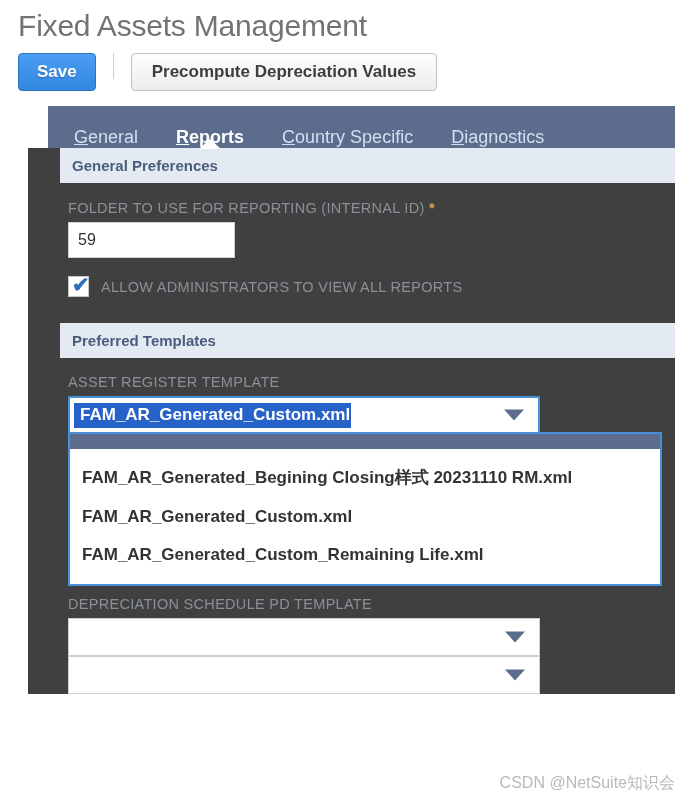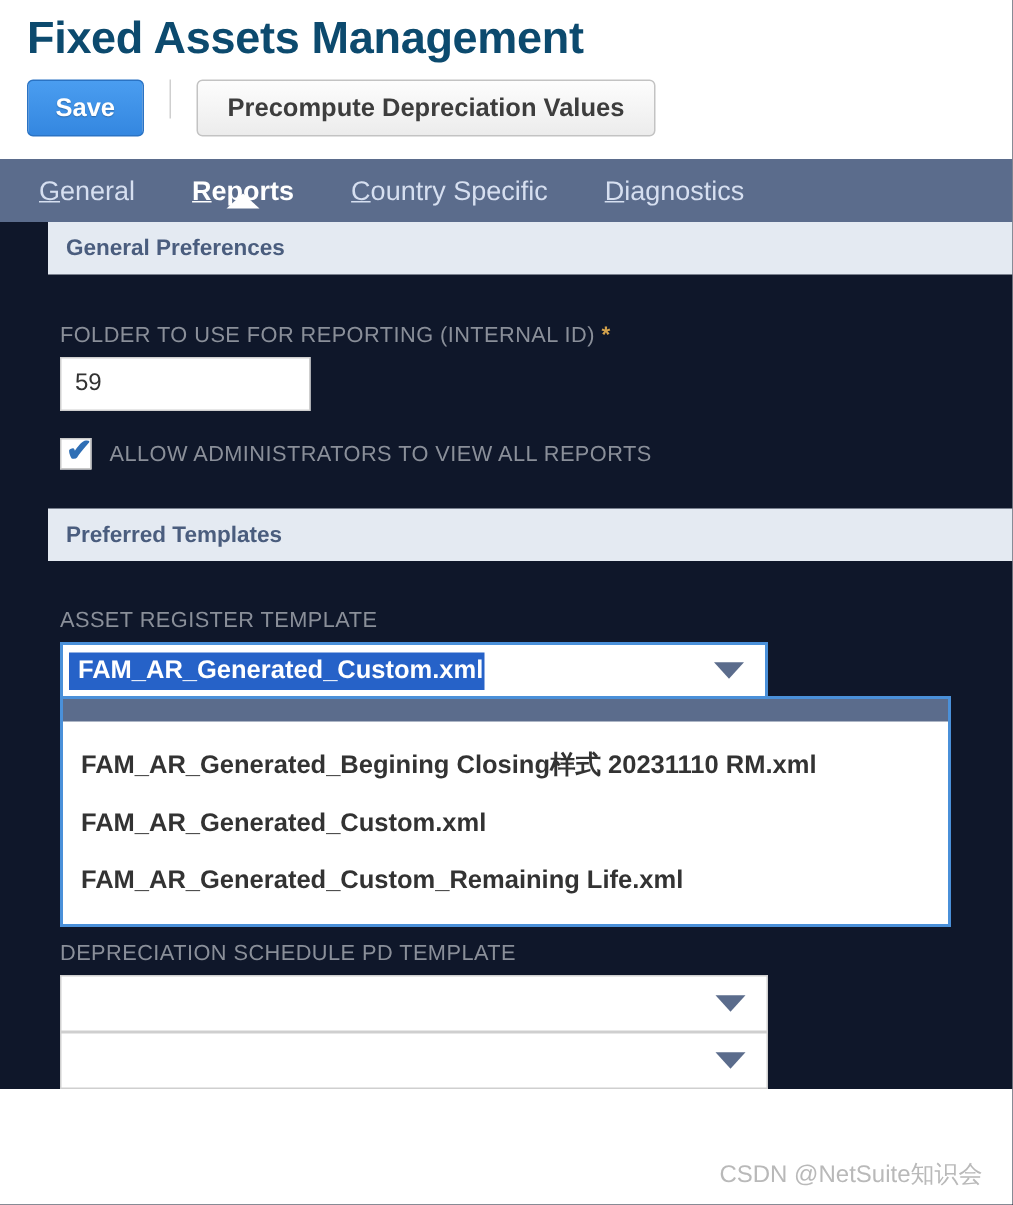--- a/index.html
+++ b/index.html
@@ -11,22 +11,22 @@
     height: 803px;
     background: #ffffff;
     font-family: "Liberation Sans", sans-serif;
     overflow: hidden;
     position: relative;
   }
 
   
   .page-title {
     font-size: 30px;
-    font-weight: bold;
-    color: #0c4a6e;
+    font-weight: normal;
+    color: #737373;
     padding: 4px 0 0 18px;
     letter-spacing: -0.2px;
     line-height: 44px;
     white-space: nowrap;
   }
 
   
   .button-row {
     display: flex;
     align-items: flex-start;
@@ -68,23 +68,24 @@
     box-sizing: border-box;
   }
 
   
   .tabbar {
     position: relative;
     background: #5b6c8c;
     height: 42px;
     margin-top: 14px;
     display: flex;
-    align-items: center;
+    align-items: flex-end;
     padding-left: 26px;
     box-sizing: border-box;
+    margin-left: 48px;
   }
   .tab {
     font-size: 18px;
     color: #d6dff0;
     margin-right: 38px;
     cursor: pointer;
     position: relative;
     white-space: nowrap;
   }
   .tab .ak {
@@ -102,39 +103,40 @@
     width: 0;
     height: 0;
     border-left: 11px solid transparent;
     border-right: 11px solid transparent;
     border-bottom: 10px solid #ffffff;
   }
 
   
   .form-body {
     padding: 0 0 0 0;
-    background: #0f172a;
+    background: #404040;
+    margin-left: 28px;
   }
   .section-header {
     background: #e4eaf2;
     color: #4a5d7e;
     font-size: 15px;
     font-weight: bold;
     padding: 9px 0 9px 12px;
     margin-left: 32px;
     margin-right: 0;
   }
   .field-block {
     padding-left: 40px;
   }
   .field-label {
     font-size: 14.5px;
     color: #8a8f99;
     letter-spacing: 0.3px;
-    padding: 32px 0 6px 0;
+    padding: 16px 0 6px 0;
     white-space: nowrap;
   }
   .req-star {
     color: #d2a24c;
     font-size: 15px;
     font-weight: bold;
   }
   .text-input {
     width: 167px;
     height: 36px;
@@ -260,21 +262,21 @@
     font-size: 17px;
     color: #333333;
     padding: 9px 16px 9px 12px;
     white-space: nowrap;
     cursor: pointer;
   }
 
   
   .watermark {
     position: absolute;
-    right: 20px;
+    right: 0;
     bottom: 9px;
     font-size: 16px;
     color: #b9b9b9;
     font-family: "Liberation Sans", sans-serif;
     white-space: nowrap;
     pointer-events: none;
     z-index: 9;
   }
 </style>
 </head>

